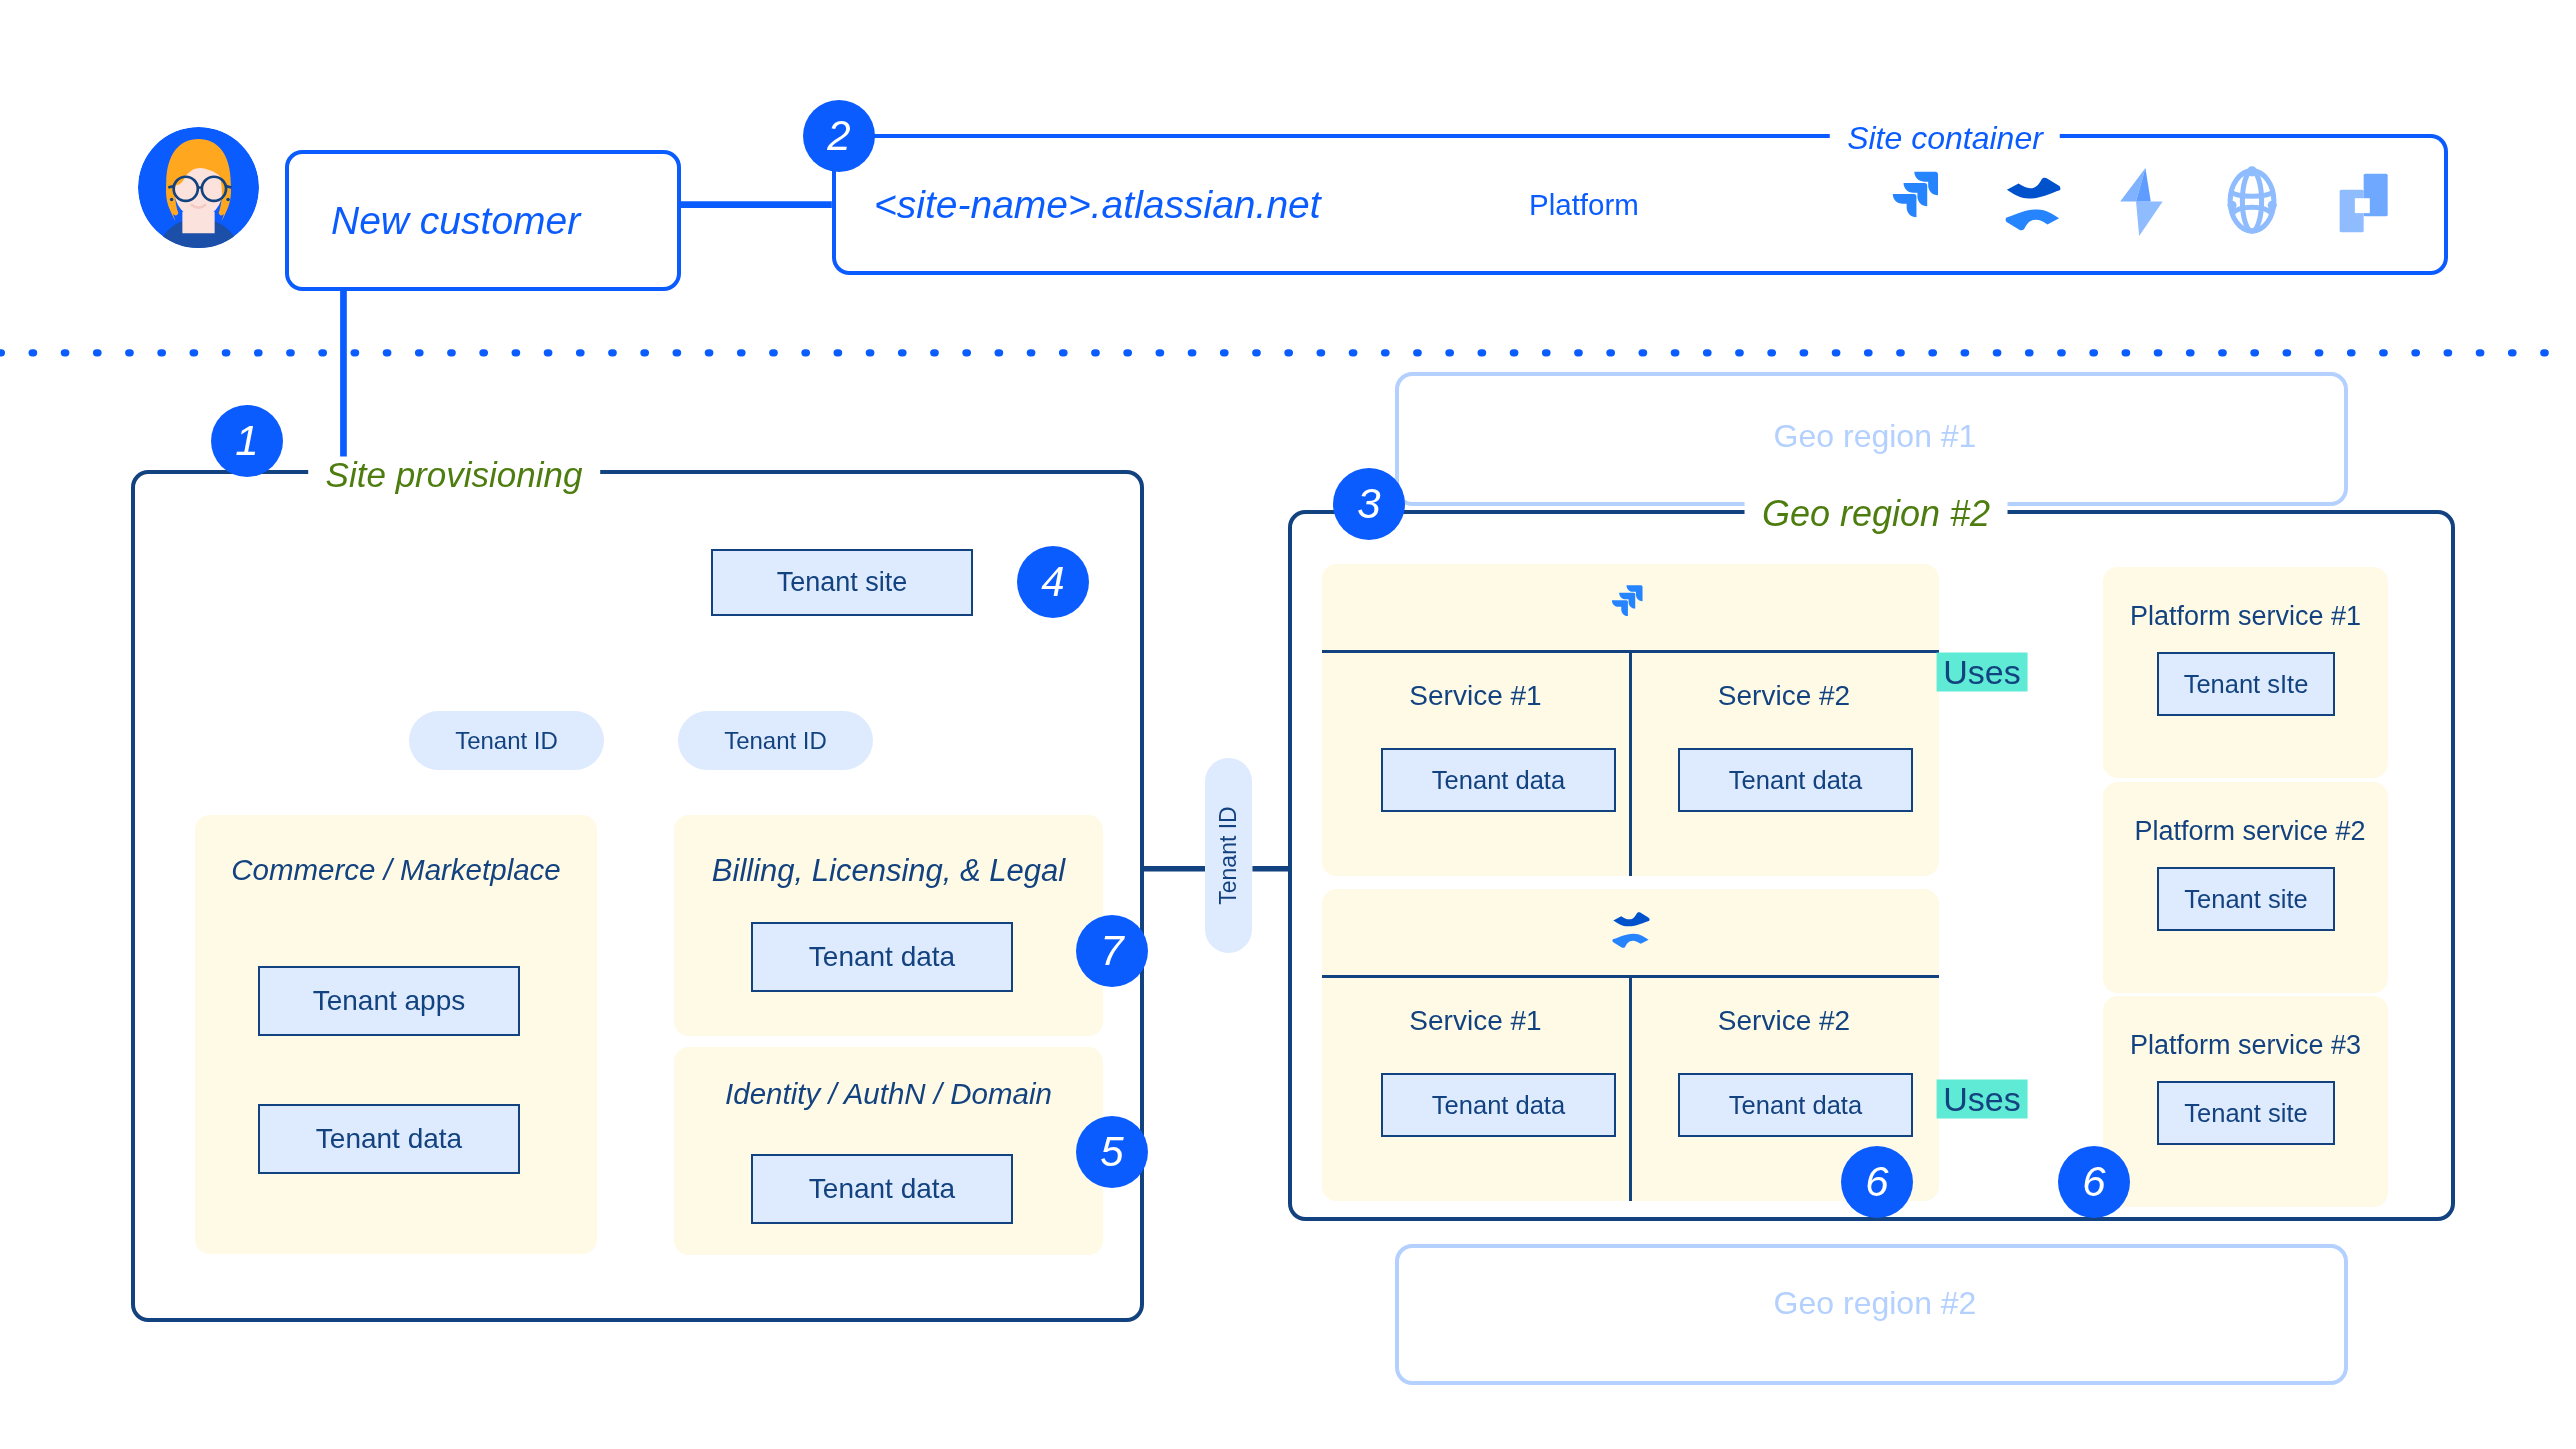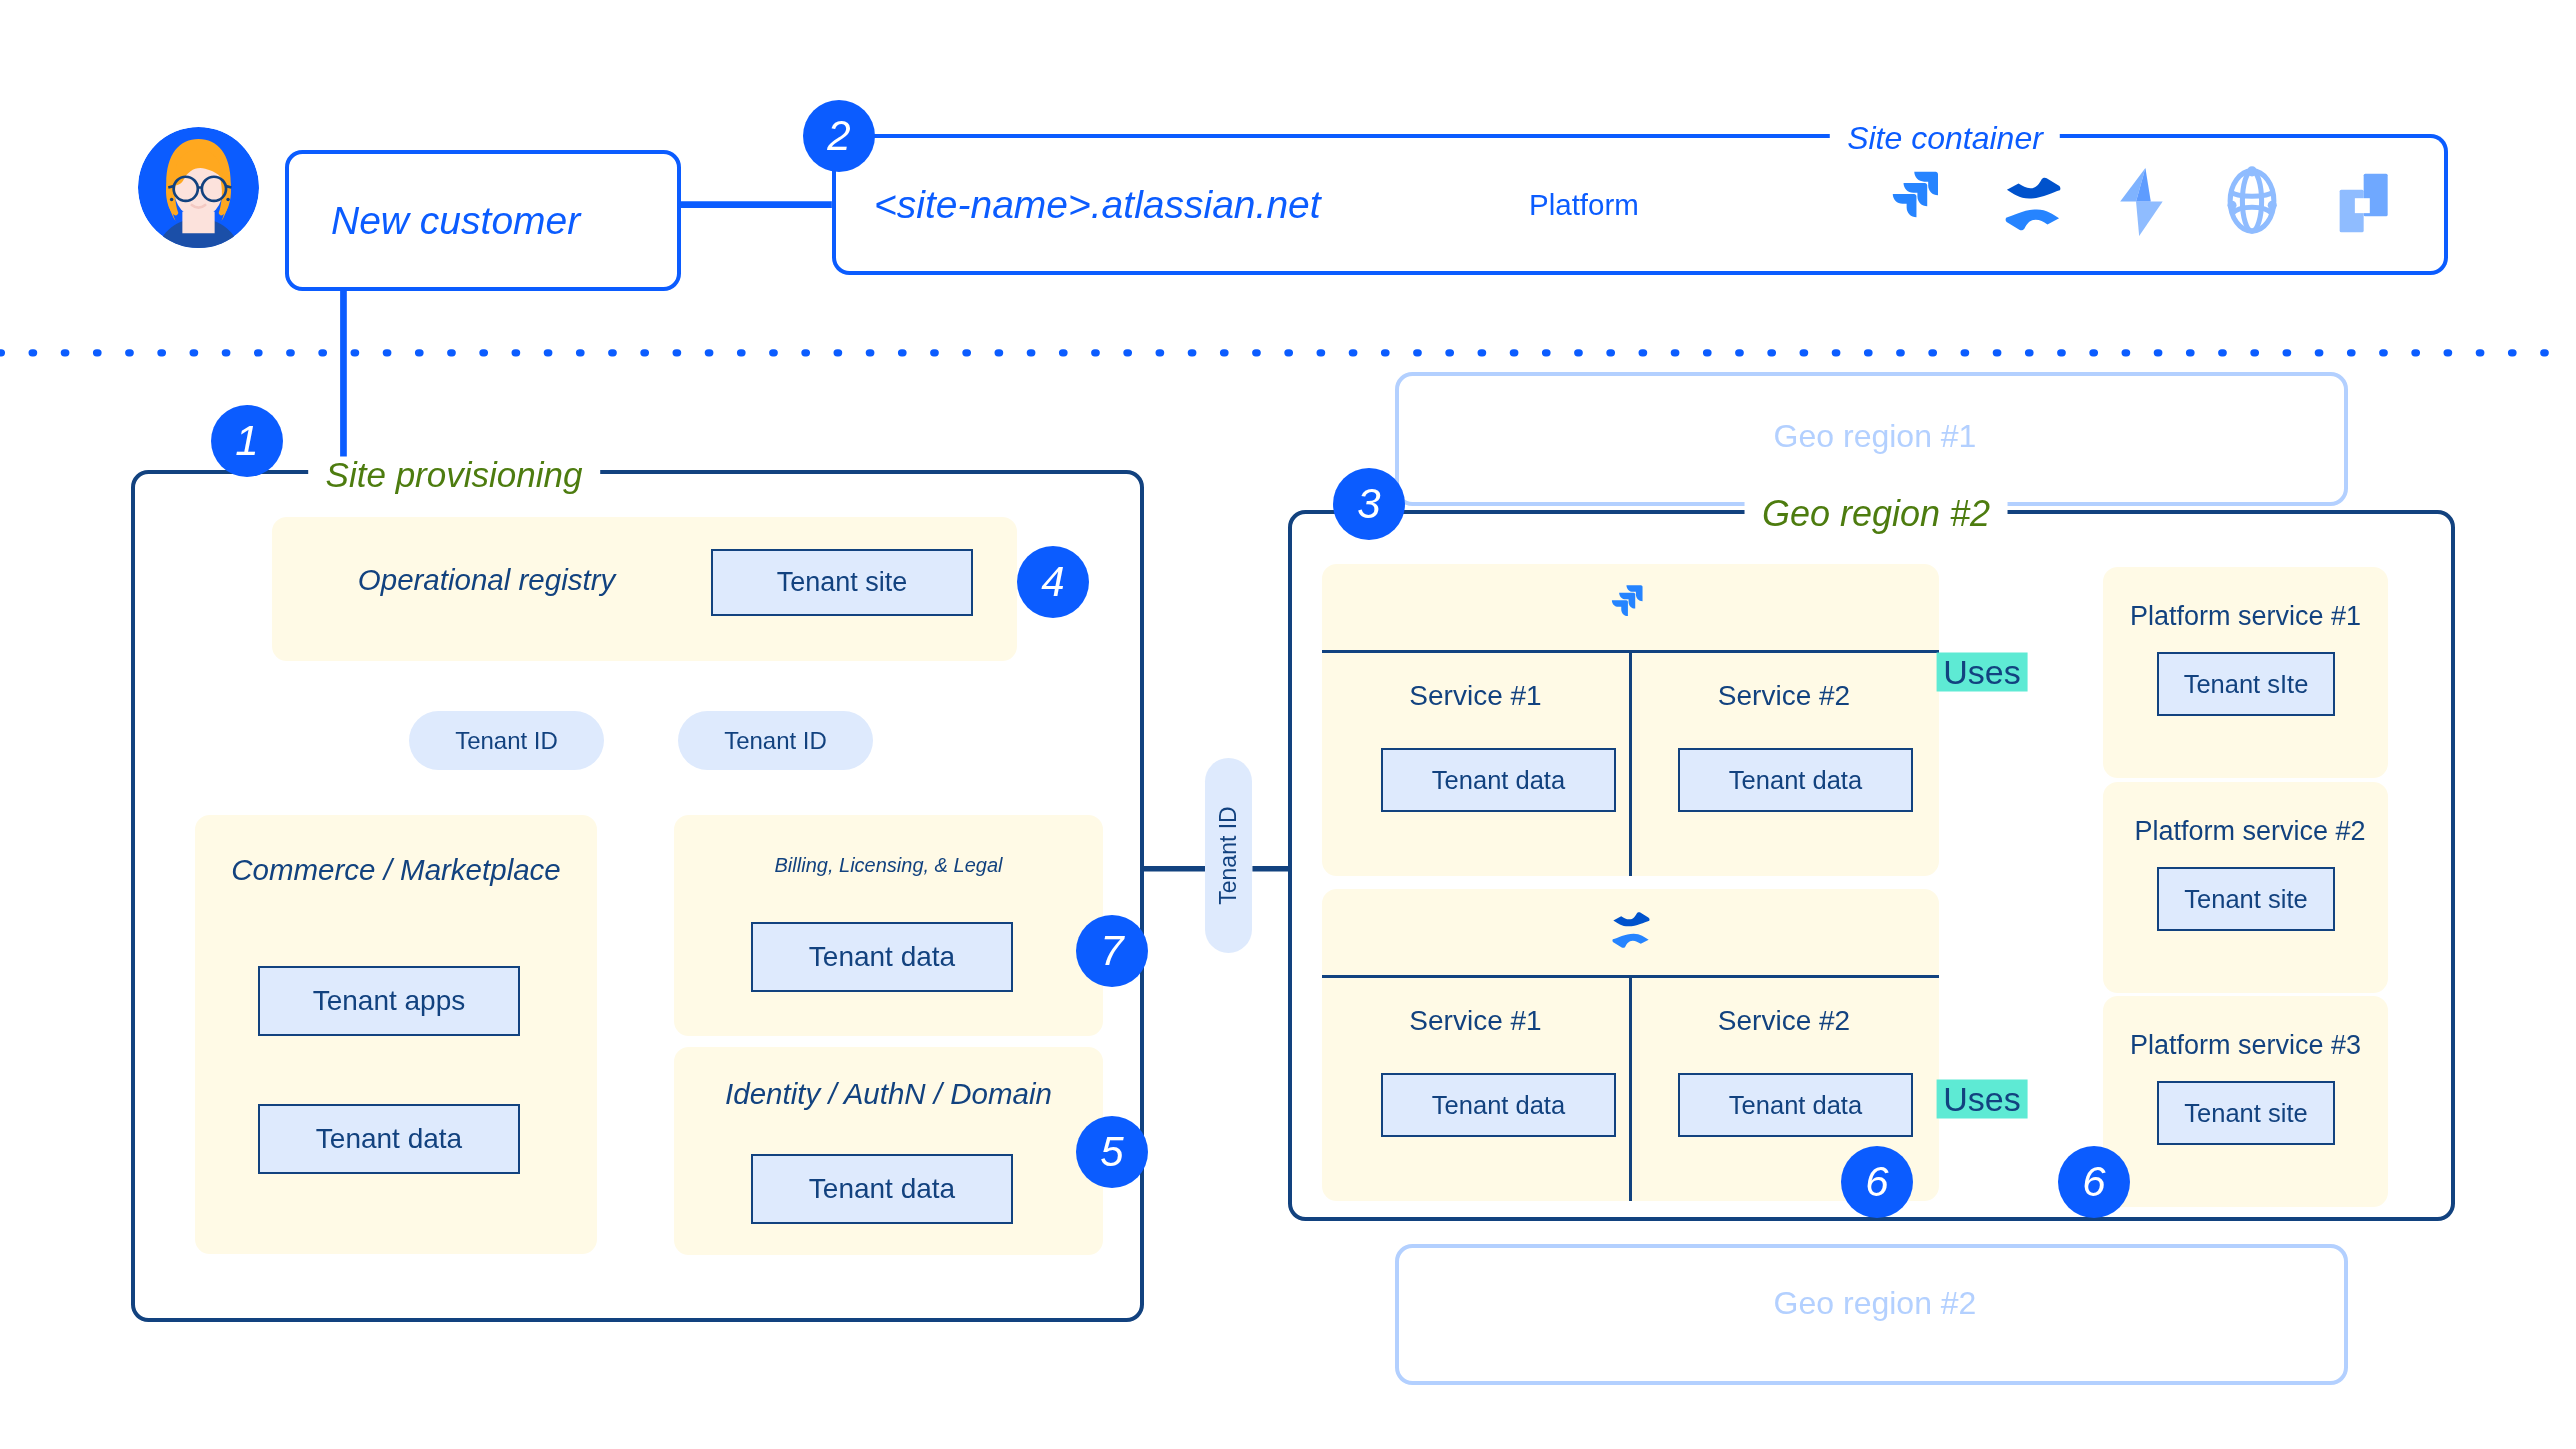--- a/index.html
+++ b/index.html
@@ -231,23 +231,20 @@
   </div>
 
   <div class="panel ghost" style="left:1395px;top:1244px;width:953px;height:141px;">
     <div class="panel-title ghost" style="left:476px;top:55px;font-size:32px;background:transparent;">Geo region #2</div>
   </div>
 
   <div class="panel navy" style="left:131px;top:470px;width:1013px;height:852px;">
     <div class="panel-title navy" style="left:319px;top:0;font-size:35px;">Site provisioning</div>
   </div>
 
-  <div class="cream" style="left:272px;top:517px;width:745px;height:144px;">
-    <div class="cream-label" style="left:0;top:48px;width:429px;font-size:29.5px;">Operational registry</div>
-  </div>
   <div class="lbox" style="left:711px;top:549px;width:262px;height:67px;font-size:27px;">
     <span>Tenant site</span>
   </div>
 
   <div class="pill" style="left:409px;top:711px;width:195px;height:59px;font-size:24px;">
     <span>Tenant ID</span>
   </div>
   <div class="pill" style="left:678px;top:711px;width:195px;height:59px;font-size:24px;">
     <span>Tenant ID</span>
   </div>
@@ -256,21 +253,21 @@
     <div class="cream-label" style="left:0;top:40px;font-size:29.5px;">Commerce / Marketplace</div>
   </div>
   <div class="lbox" style="left:258px;top:966px;width:262px;height:70px;font-size:28px;">
     <span>Tenant apps</span>
   </div>
   <div class="lbox" style="left:258px;top:1104px;width:262px;height:70px;font-size:28px;">
     <span>Tenant data</span>
   </div>
 
   <div class="cream" style="left:674px;top:815px;width:429px;height:221px;">
-    <div class="cream-label" style="left:0;top:40px;font-size:20px;">Billing, Licensing, &amp; Legal</div>
+    <div class="cream-label" style="left:0;top:40px;font-size:31px;">Billing, Licensing, &amp; Legal</div>
   </div>
   <div class="lbox" style="left:751px;top:922px;width:262px;height:70px;font-size:28px;">
     <span>Tenant data</span>
   </div>
 
   <div class="cream" style="left:674px;top:1047px;width:429px;height:208px;">
     <div class="cream-label" style="left:0;top:32px;font-size:29.5px;">Identity / AuthN / Domain</div>
   </div>
   <div class="lbox" style="left:751px;top:1154px;width:262px;height:70px;font-size:28px;">
     <span>Tenant data</span>

